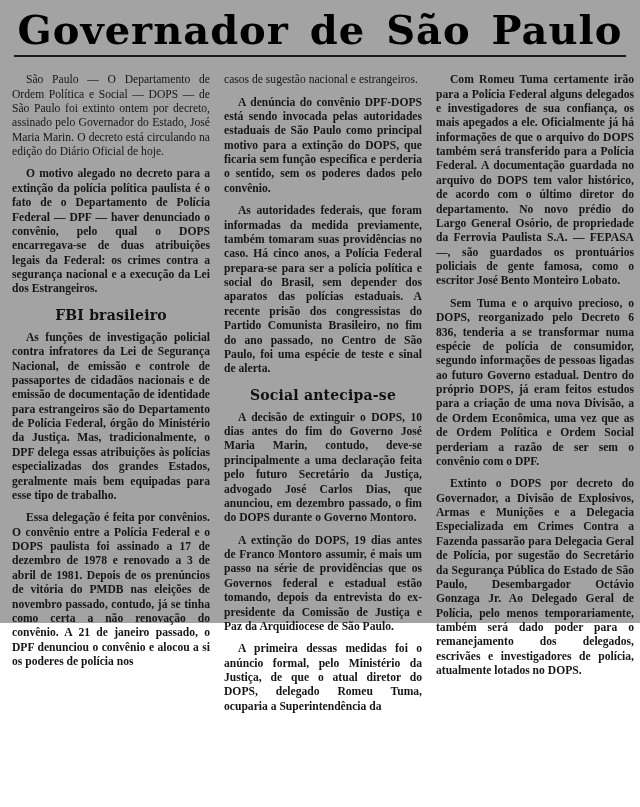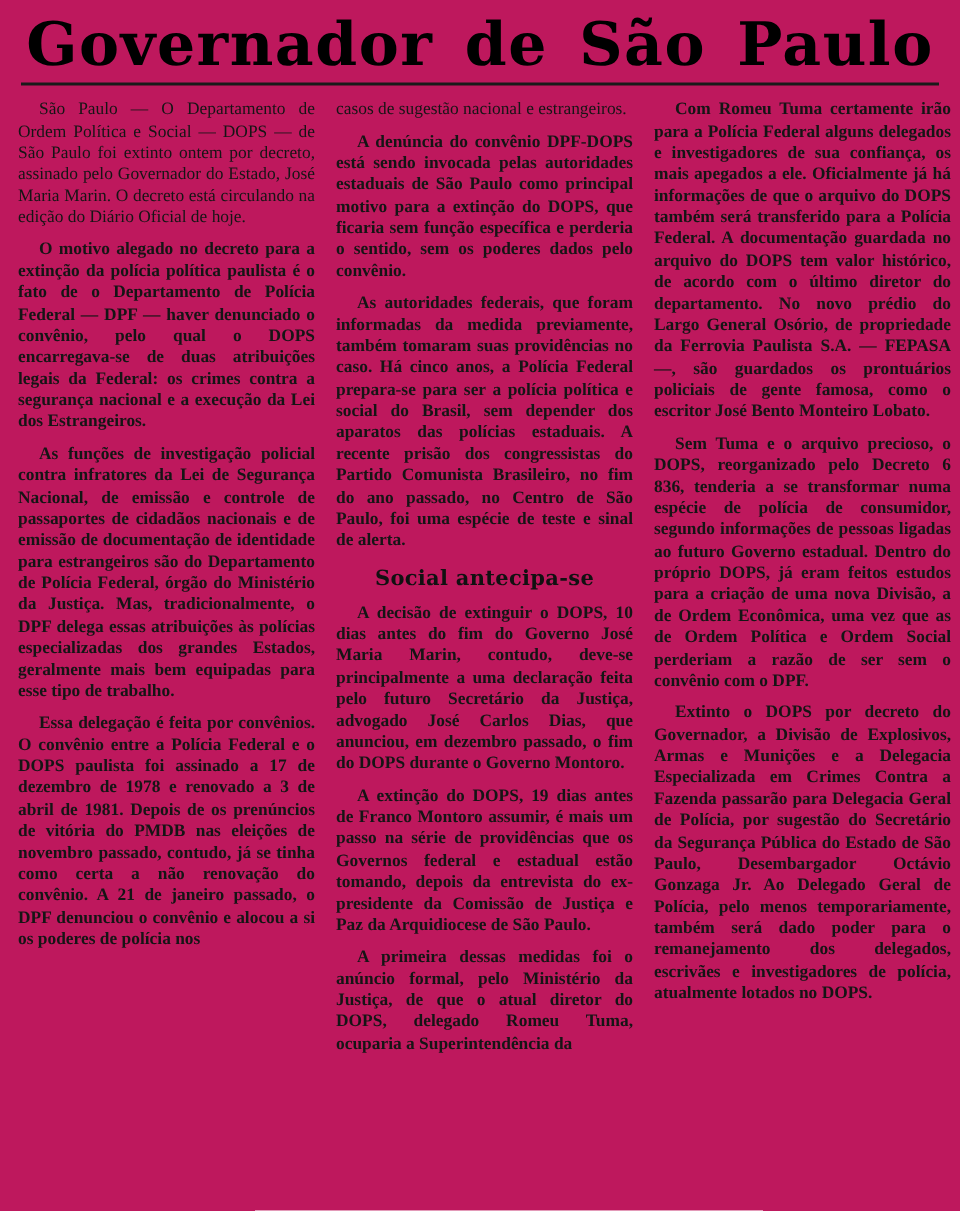--- a/index.html
+++ b/index.html
@@ -10,24 +10,24 @@
   body {
     width: 640px;
     height: 807px;
     overflow: hidden;
     font-family: "Liberation Serif", "DejaVu Serif", serif;
     color: #111111;
   }
   .page {
     position: relative;
     width: 640px;
-    height: 807px;
+    height: 623px;
     box-sizing: border-box;
     padding: 10px 12px 14px 12px;
-    background: #be185d;
+    background: #a3a3a3;
   }
   .headline {
     font-family: "DejaVu Serif", "Liberation Serif", serif;
     font-weight: bold;
     text-align: center;
     letter-spacing: 0px;
     line-height: 0.98;
     color: #000;
     margin: 0 0 6px 0;
   }
@@ -52,21 +52,21 @@
   .columns {
     display: flex;
     gap: 14px;
     align-items: flex-start;
   }
   .col {
     width: 198px;
     flex: 0 0 198px;
   }
   p {
-    margin: 1px 0 7px 0;
+    margin: 8px 0 7px 0;
     font-size: 11.6px;
     line-height: 1.24;
     text-align: justify;
     text-justify: inter-word;
     hyphens: auto;
     -webkit-hyphens: auto;
     color: #151515;
   }
   p.indent {
     text-indent: 14px;
@@ -93,20 +93,21 @@
     <span class="line1">Governador de São Paulo</span>
   </h1>
 
   <div class="rule"></div>
 
   <div class="columns">
 
     <div class="col">
       <p class="first">São Paulo — O Departamento de Ordem Política e Social — DOPS — de São Paulo foi extinto ontem por decreto, assinado pelo Governador do Estado, José Maria Marin. O decreto está circulando na edição do Diário Oficial de hoje.</p>
       <p class="indent">O motivo alegado no decreto para a extinção da polícia política paulista é o fato de o Departamento de Polícia Federal — DPF — haver denunciado o convênio, pelo qual o DOPS encarregava-se de duas atribuições legais da Federal: os crimes contra a segurança nacional e a execução da Lei dos Estrangeiros.</p>
+      <div class="subhead">FBI brasileiro</div>
       <p class="indent">As funções de investigação policial contra infratores da Lei de Segurança Nacional, de emissão e controle de passaportes de cidadãos nacionais e de emissão de documentação de identidade para estrangeiros são do Departamento de Polícia Federal, órgão do Ministério da Justiça. Mas, tradicionalmente, o DPF delega essas atribuições às polícias especializadas dos grandes Estados, geralmente mais bem equipadas para esse tipo de trabalho.</p>
       <p class="indent">Essa delegação é feita por convênios. O convênio entre a Polícia Federal e o DOPS paulista foi assinado a 17 de dezembro de 1978 e renovado a 3 de abril de 1981. Depois de os prenúncios de vitória do PMDB nas eleições de novembro passado, contudo, já se tinha como certa a não renovação do convênio. A 21 de janeiro passado, o DPF denunciou o convênio e alocou a si os poderes de polícia nos</p>
     </div>
 
     <div class="col">
       <p>casos de sugestão nacional e estrangeiros.</p>
       <p class="indent">A denúncia do convênio DPF-DOPS está sendo invocada pelas autoridades estaduais de São Paulo como principal motivo para a extinção do DOPS, que ficaria sem função específica e perderia o sentido, sem os poderes dados pelo convênio.</p>
       <p class="indent">As autoridades federais, que foram informadas da medida previamente, também tomaram suas providências no caso. Há cinco anos, a Polícia Federal prepara-se para ser a polícia política e social do Brasil, sem depender dos aparatos das polícias estaduais. A recente prisão dos congressistas do Partido Comunista Brasileiro, no fim do ano passado, no Centro de São Paulo, foi uma espécie de teste e sinal de alerta.</p>
       <div class="subhead">Social antecipa-se</div>
       <p class="indent">A decisão de extinguir o DOPS, 10 dias antes do fim do Governo José Maria Marin, contudo, deve-se principalmente a uma declaração feita pelo futuro Secretário da Justiça, advogado José Carlos Dias, que anunciou, em dezembro passado, o fim do DOPS durante o Governo Montoro.</p>

